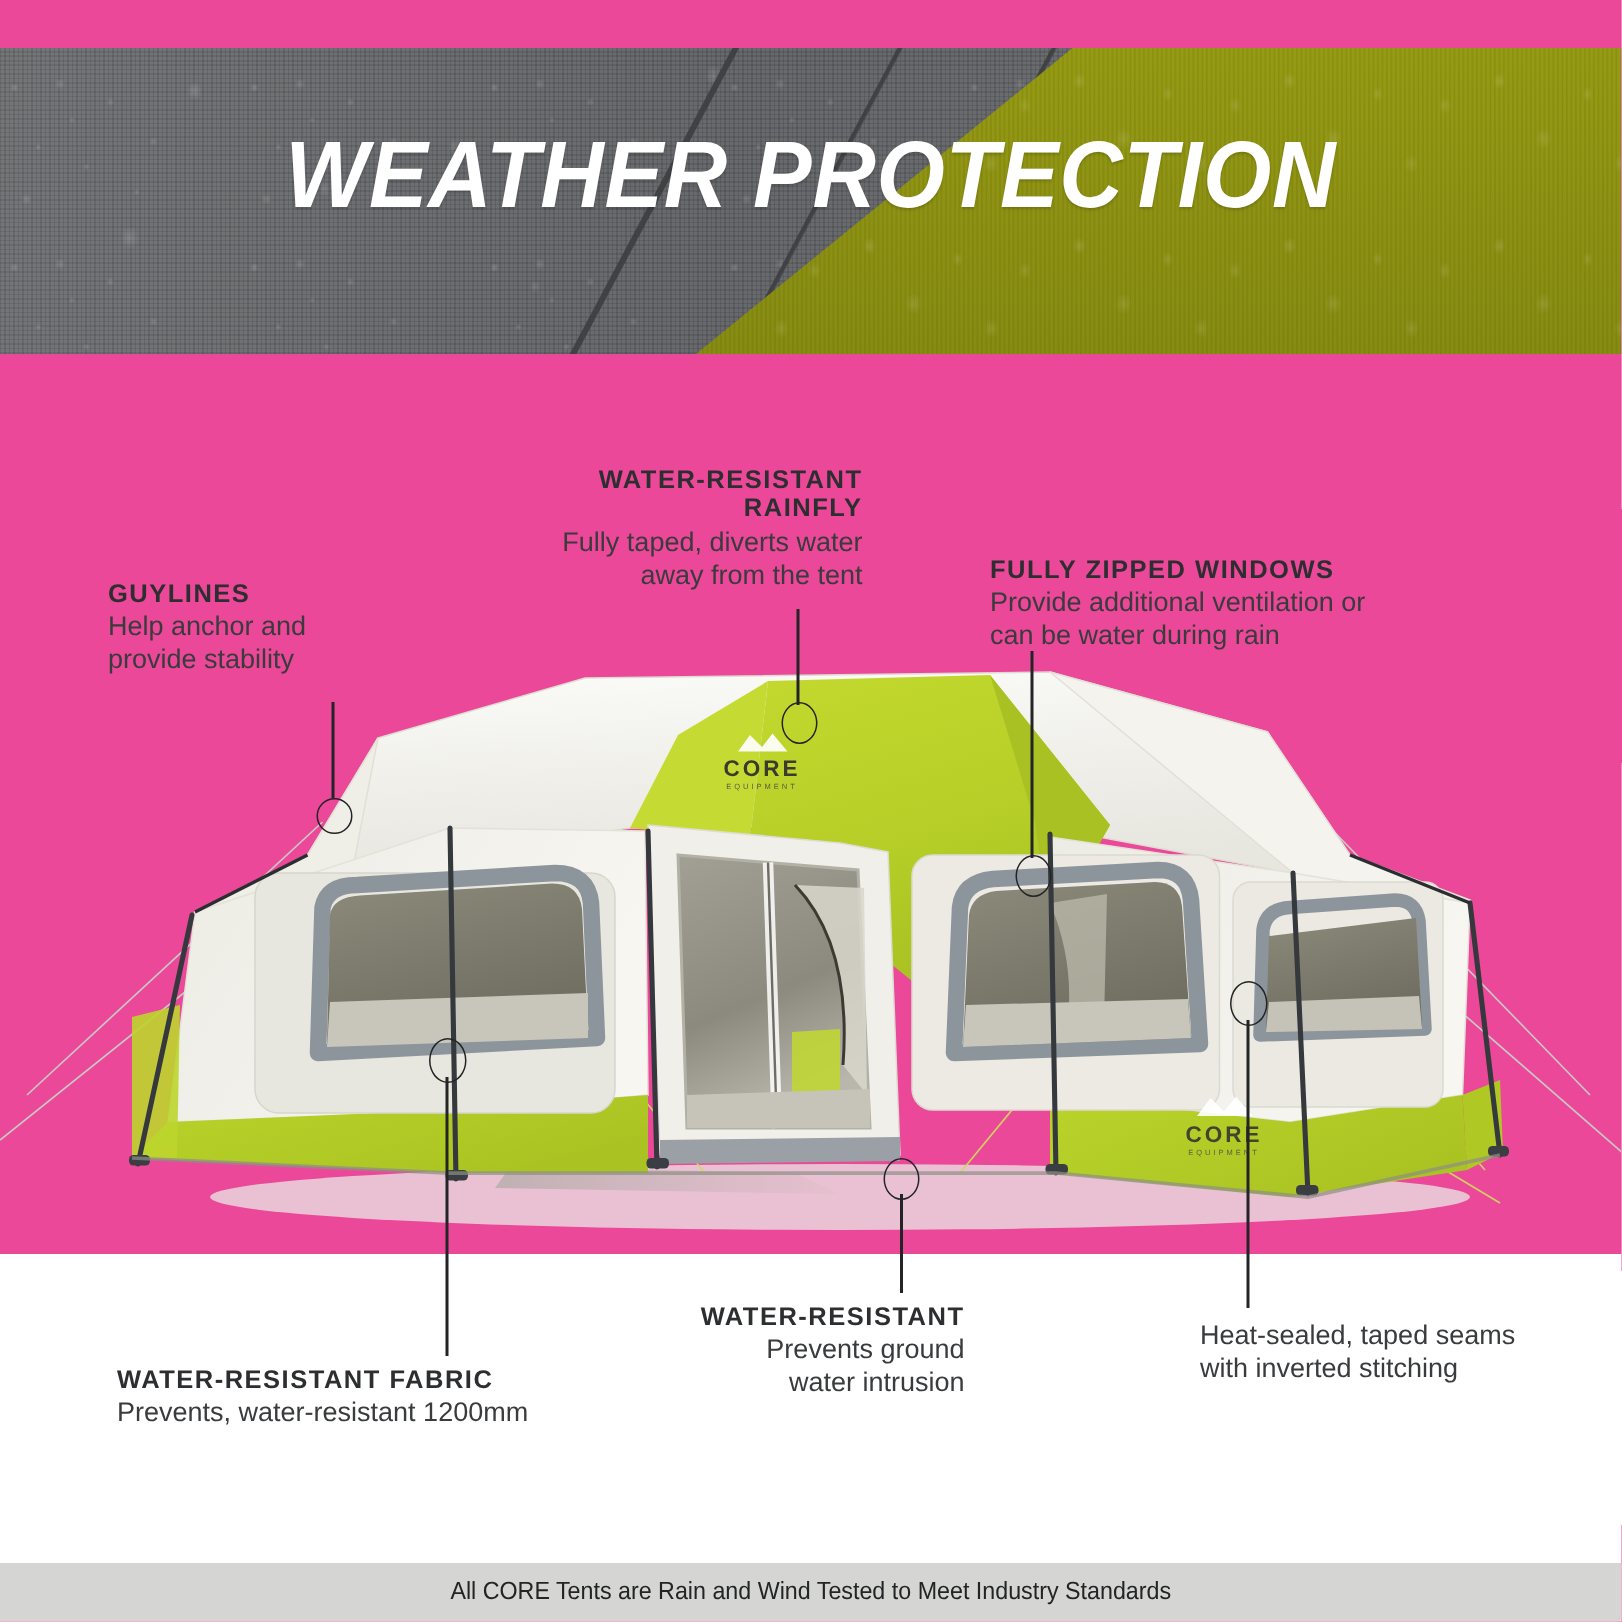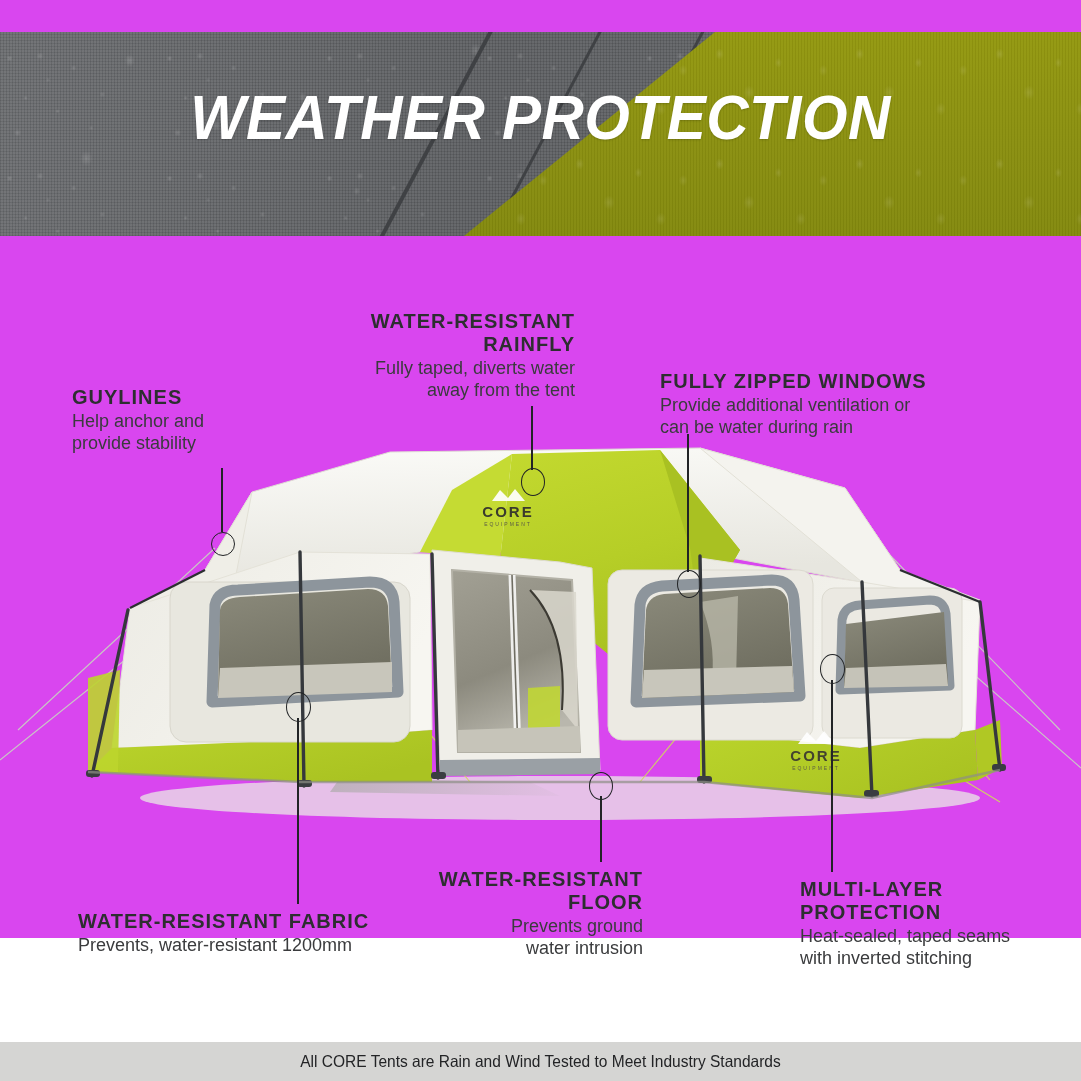--- a/index.html
+++ b/index.html
@@ -1,17 +1,17 @@
 <!DOCTYPE html>
 <html><head>
 <meta charset="utf-8">
 <style>
   html,body{margin:0;padding:0;}
   body{width:1081px;height:1081px;background:#ffffff;font-family:"Liberation Sans",sans-serif;overflow:hidden;position:relative;}
-  #root{position:relative;width:1081px;height:938px;background:#d946ef;}
+  #root{position:relative;width:1081px;height:836px;background:#ec4899;}
 
   
   .banner{position:absolute;left:0;top:32px;width:1081px;height:204px;overflow:hidden;}
   .banner-gray{position:absolute;inset:0;background:
       radial-gradient(ellipse 7px 9px at 12% 14%, rgba(255,255,255,.16), rgba(255,255,255,0) 70%),
       radial-gradient(ellipse 5px 7px at 28% 32%, rgba(255,255,255,.14), rgba(255,255,255,0) 70%),
       radial-gradient(ellipse 8px 10px at 44% 9%, rgba(255,255,255,.13), rgba(255,255,255,0) 70%),
       radial-gradient(ellipse 6px 8px at 62% 40%, rgba(255,255,255,.13), rgba(255,255,255,0) 70%),
       radial-gradient(ellipse 9px 11px at 8% 62%, rgba(255,255,255,.14), rgba(255,255,255,0) 70%),
       radial-gradient(ellipse 5px 6px at 33% 78%, rgba(255,255,255,.12), rgba(255,255,255,0) 70%),
@@ -50,21 +50,21 @@
         linear-gradient(180deg,#949910 0%,#8b9010 55%,#848a0e 100%);
       background-size:140px 110px,140px 110px,140px 110px,140px 110px,140px 110px,3px 3px,100% 100%;
       clip-path:polygon(715px 0, 1081px 0, 1081px 204px, 464px 204px);}
   .banner-title{position:absolute;left:0;top:86px;width:1081px;text-align:center;
       color:#ffffff;font-weight:bold;font-style:italic;font-size:63px;letter-spacing:.5px;
       font-family:"Liberation Sans",sans-serif;transform:scaleX(.93);line-height:1;
       text-shadow:0 1px 2px rgba(0,0,0,.18);}
 
   
   .callout{position:absolute;color:#2f3032;}
-  .c-title{font-weight:bold;font-size:20px;letter-spacing:1.0px;line-height:1.14;color:#2d2e30;}
+  .c-title{font-weight:bold;font-size:17px;letter-spacing:1.0px;line-height:1.14;color:#2d2e30;}
   .c-desc{font-size:18px;line-height:1.22;color:#3a3b3d;margin-top:2px;}
   .ta-r{text-align:right;}
   .ta-l{text-align:left;}
   .ta-c{text-align:left;}
 
   
   .leader{position:absolute;background:#222426;width:1.6px;}
   .ring{position:absolute;border:1.7px solid #222426;border-radius:50%;background:transparent;}
 
   
@@ -290,33 +290,28 @@
   <div class="callout ta-c" style="left:78px;top:910px;width:470px;">
     <div class="c-title">WATER-RESISTANT FABRIC</div>
     <div class="c-desc">
       <div>Prevents, water-resistant 1200mm</div>
     </div>
   </div>
 
   <div class="callout ta-r" style="left:390px;top:868px;width:253px;">
     <div class="c-title">
       <div>WATER-RESISTANT</div>
-      <div>FLOOR</div>
     </div>
     <div class="c-desc">
       <div>Prevents ground</div>
       <div>water intrusion</div>
     </div>
   </div>
 
   <div class="callout ta-l" style="left:800px;top:878px;width:260px;">
-    <div class="c-title">
-      <div>MULTI-LAYER</div>
-      <div>PROTECTION</div>
-    </div>
     <div class="c-desc">
       <div>Heat-sealed, taped seams</div>
       <div>with inverted stitching</div>
     </div>
   </div>
 
   <div class="footer"></div>
   <div class="footer-text">All CORE Tents are Rain and Wind Tested to Meet Industry Standards</div>
 
 </div>

